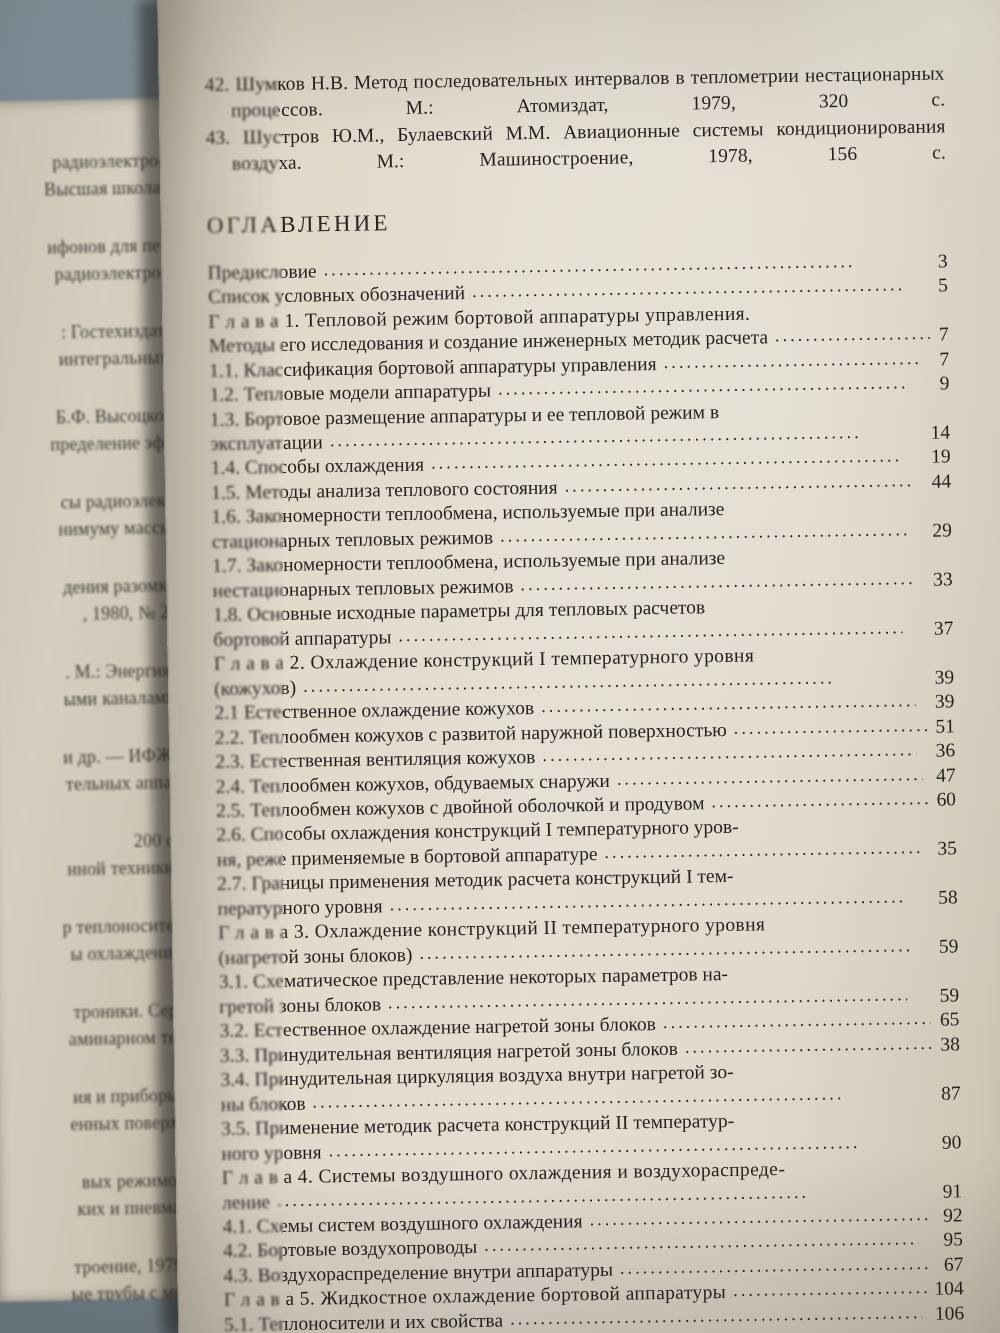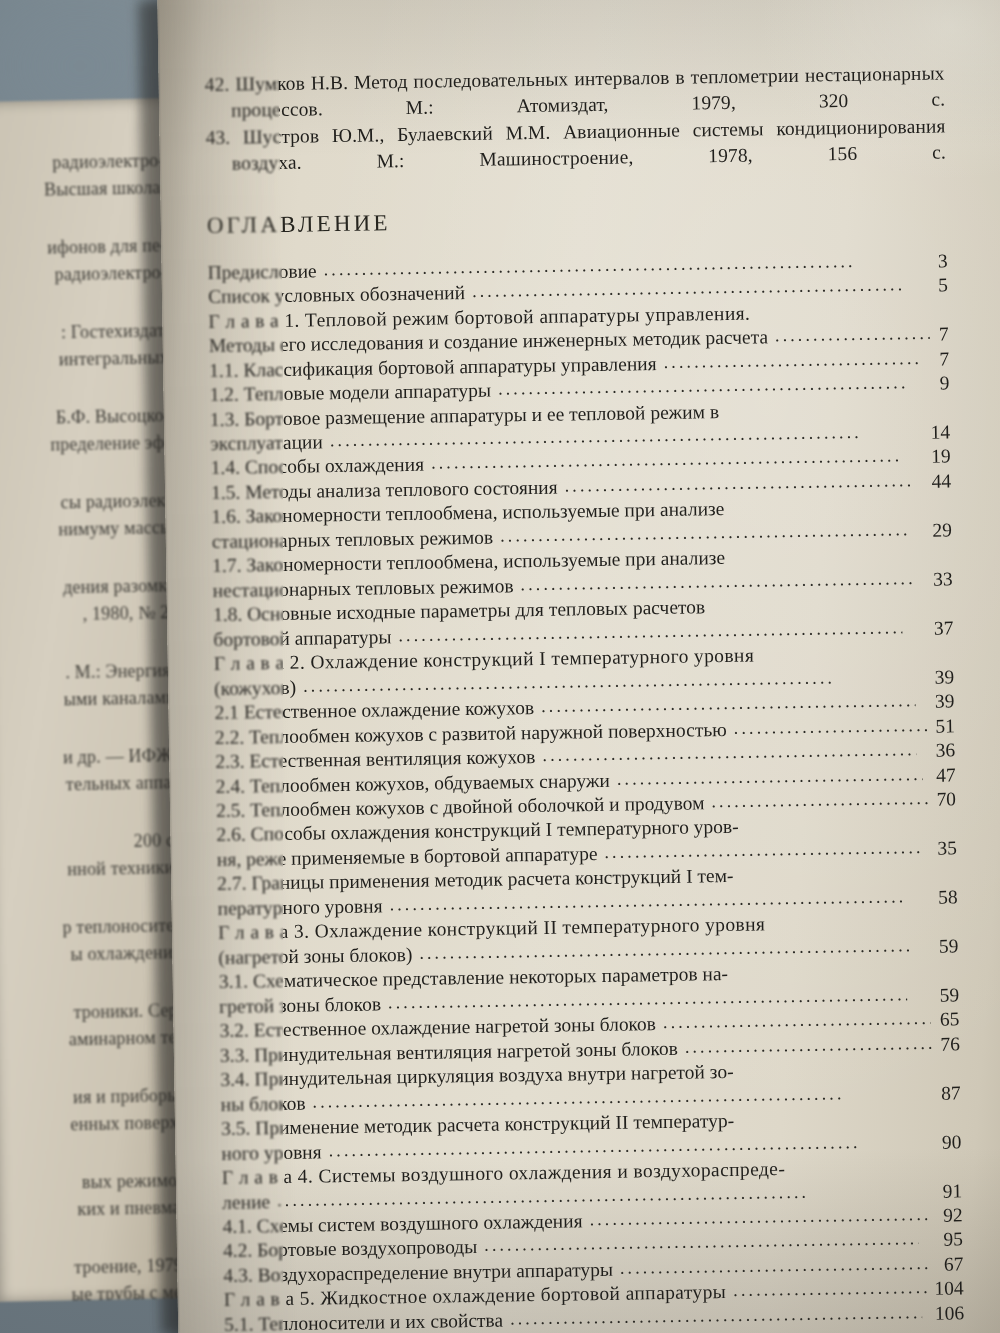--- a/index.html
+++ b/index.html
@@ -362,21 +362,21 @@
             <div class="toc-row">
               <span class="toc-label">2.4. Теплообмен кожухов, обдуваемых снаружи</span>
               <span class="toc-dots">......................................................................</span>
               <span class="toc-page">47</span>
             </div>
           </div>
           <div>
             <div class="toc-row">
               <span class="toc-label">2.5. Теплообмен кожухов с двойной оболочкой и продувом</span>
               <span class="toc-dots">......................................................................</span>
-              <span class="toc-page">70</span>
+              <span class="toc-page">60</span>
             </div>
           </div>
           <div>
             <div class="toc-row nodots">
               <span class="toc-label">2.6. Способы охлаждения конструкций I температурного уров-</span>
               <span class="toc-dots"></span>
               <span class="toc-page"></span>
             </div>
             <div class="toc-row">
               <span class="toc-label">ня, реже применяемые в бортовой аппаратуре</span>
@@ -424,21 +424,21 @@
             <div class="toc-row">
               <span class="toc-label">3.2. Естественное охлаждение нагретой зоны блоков</span>
               <span class="toc-dots">......................................................................</span>
               <span class="toc-page">65</span>
             </div>
           </div>
           <div>
             <div class="toc-row">
               <span class="toc-label">3.3. Принудительная вентиляция нагретой зоны блоков</span>
               <span class="toc-dots">......................................................................</span>
-              <span class="toc-page">76</span>
+              <span class="toc-page">38</span>
             </div>
           </div>
           <div>
             <div class="toc-row nodots">
               <span class="toc-label">3.4. Принудительная циркуляция воздуха внутри нагретой зо-</span>
               <span class="toc-dots"></span>
               <span class="toc-page"></span>
             </div>
             <div class="toc-row">
               <span class="toc-label">ны блоков</span>

